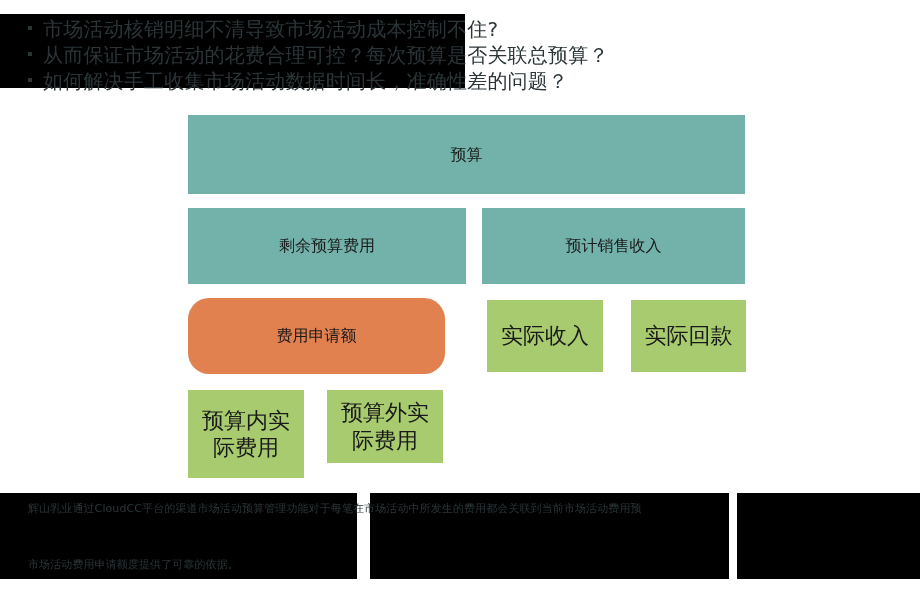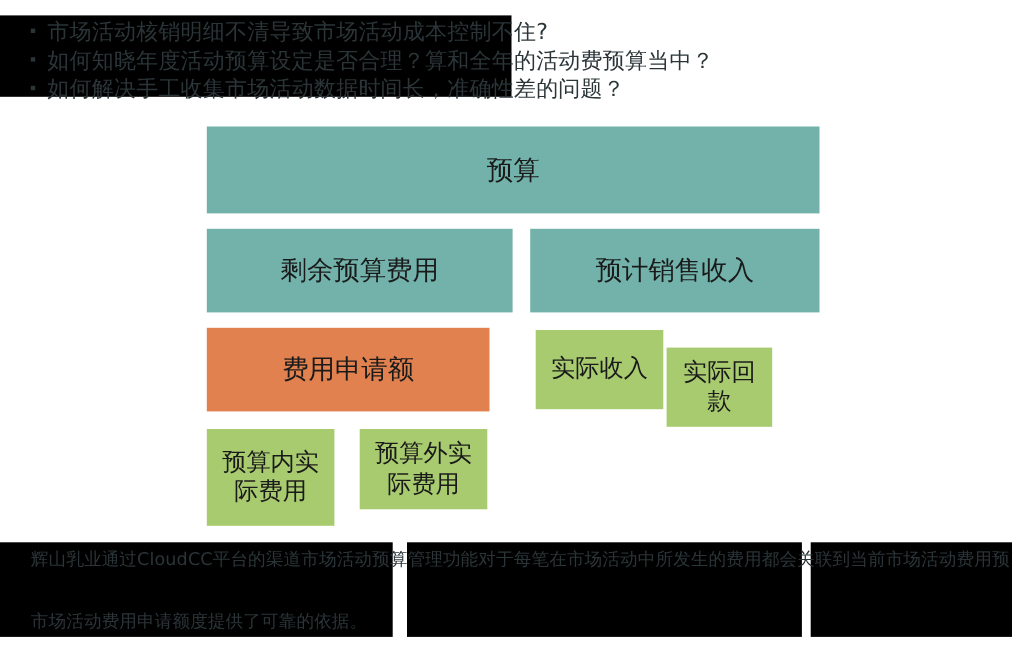--- a/index.html
+++ b/index.html
@@ -65,36 +65,36 @@
     width: 920px;
     height: 480px;
   }
   .node {
     position: absolute;
     display: flex;
     align-items: center;
     justify-content: center;
     text-align: center;
     color: #1a1a1a;
-    font-size: 24px;
+    font-size: 16px;
     line-height: 1.25;
     box-sizing: border-box;
     padding: 2px 6px;
   }
   .node.teal   { background: #72b2aa; }
-  .node.orange { background: #e1814f; }
+  .node.orange { background: #e1814f; border-radius: 21px; }
   .node.green  { background: #a8cb6f; }
   .node.small  { font-size: 22px; }
 
   #node-budget           { left: 188px; top: 115px; width: 557px; height: 79px; }
   #node-remaining-budget { left: 188px; top: 208px; width: 278px; height: 76px; }
   #node-expected-revenue { left: 482px; top: 208px; width: 263px; height: 76px; }
   #node-expense-request  { left: 188px; top: 298px; width: 257px; height: 76px; }
   #node-actual-income    { left: 487px; top: 300px; width: 116px; height: 72px; }
-  #node-actual-payback   { left: 606px; top: 300px; width: 96px; height: 72px; margin-top: 16px; }
+  #node-actual-payback   { left: 631px; top: 300px; width: 115px; height: 72px; }
   #node-in-budget-cost   { left: 188px; top: 390px; width: 116px; height: 88px; }
   #node-out-budget-cost  { left: 327px; top: 390px; width: 116px; height: 73px; justify-content: center; }
 
   
   #caption-bands {
     position: absolute;
     left: 0;
     top: 0;
     width: 920px;
     height: 606px;
@@ -112,40 +112,40 @@
     left: 28px;
     top: 493px;
     width: 880px;
     height: 86px;
   }
   .cap-line {
     position: absolute;
     left: 0;
     white-space: nowrap;
     color: #2b3538;
-    font-size: 16px;
+    font-size: 11px;
     line-height: 20px;
     height: 20px;
     letter-spacing: 0.1px;
   }
   #cap-line-0 { top: 6px; }
   #cap-line-1 { top: 34px; }
   #cap-line-2 { top: 62px; }
 </style>
 </head>
 <body>
 
 <div id="header-band"></div>
 
 <div id="header-bullets">
   <div class="bullet-row" id="bullet-0">
     <span class="dot"></span><span class="btext">市场活动核销明细不清导致市场活动成本控制不住?</span>
   </div>
   <div class="bullet-row" id="bullet-1">
-    <span class="dot"></span><span class="btext">如何知晓年度活动预算设定是否合理？算和全年的活动费预算当中？</span>
+    <span class="dot"></span><span class="btext">从而保证市场活动的花费合理可控？每次预算是否关联总预算？</span>
   </div>
   <div class="bullet-row" id="bullet-2">
     <span class="dot"></span><span class="btext">如何解决手工收集市场活动数据时间长，准确性差的问题？</span>
   </div>
 </div>
 
 <div id="diagram">
 
   <div class="node teal" id="node-budget">
     <span>预算</span>

